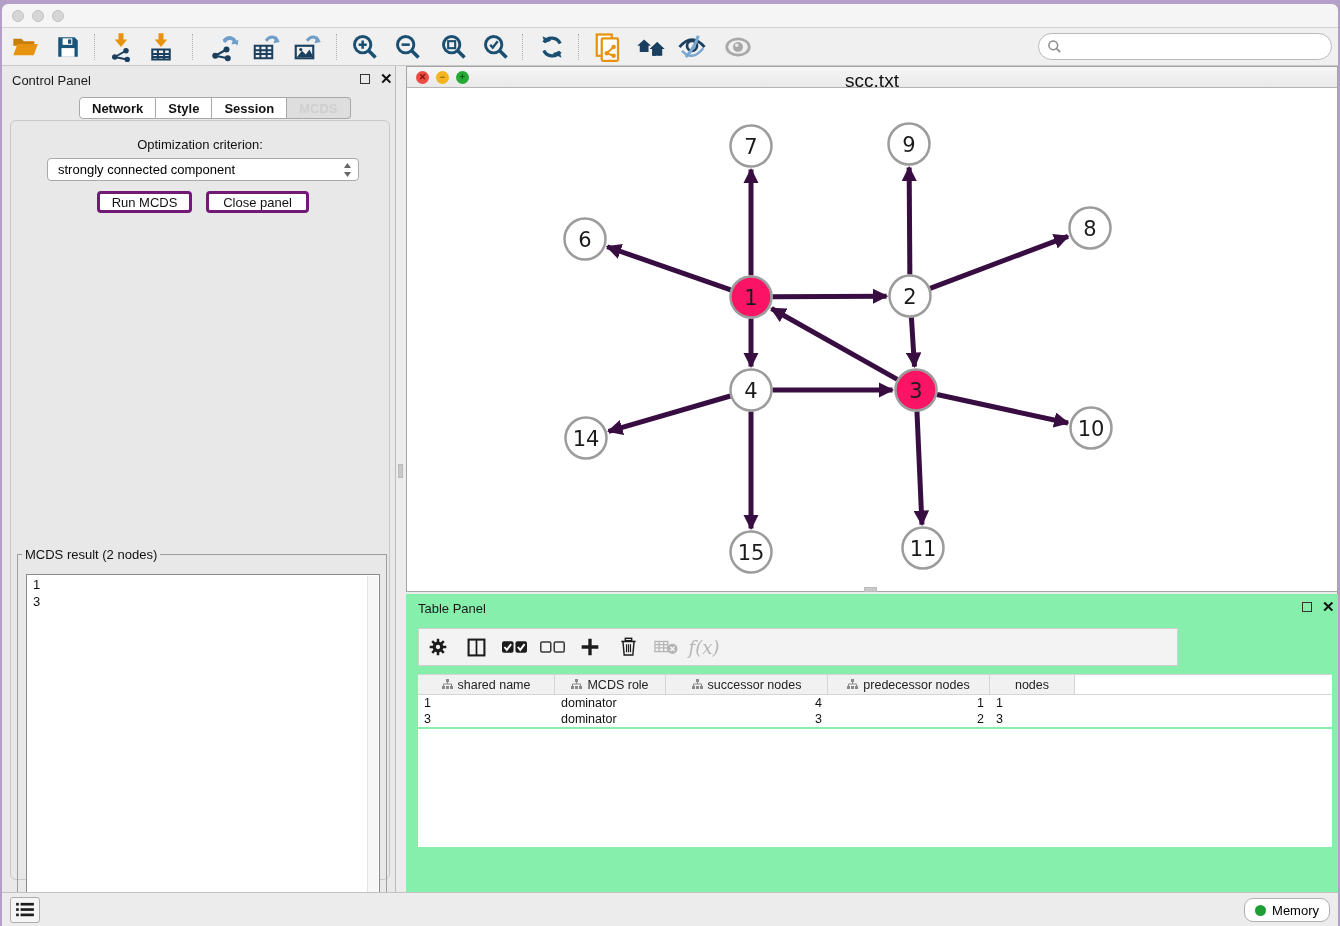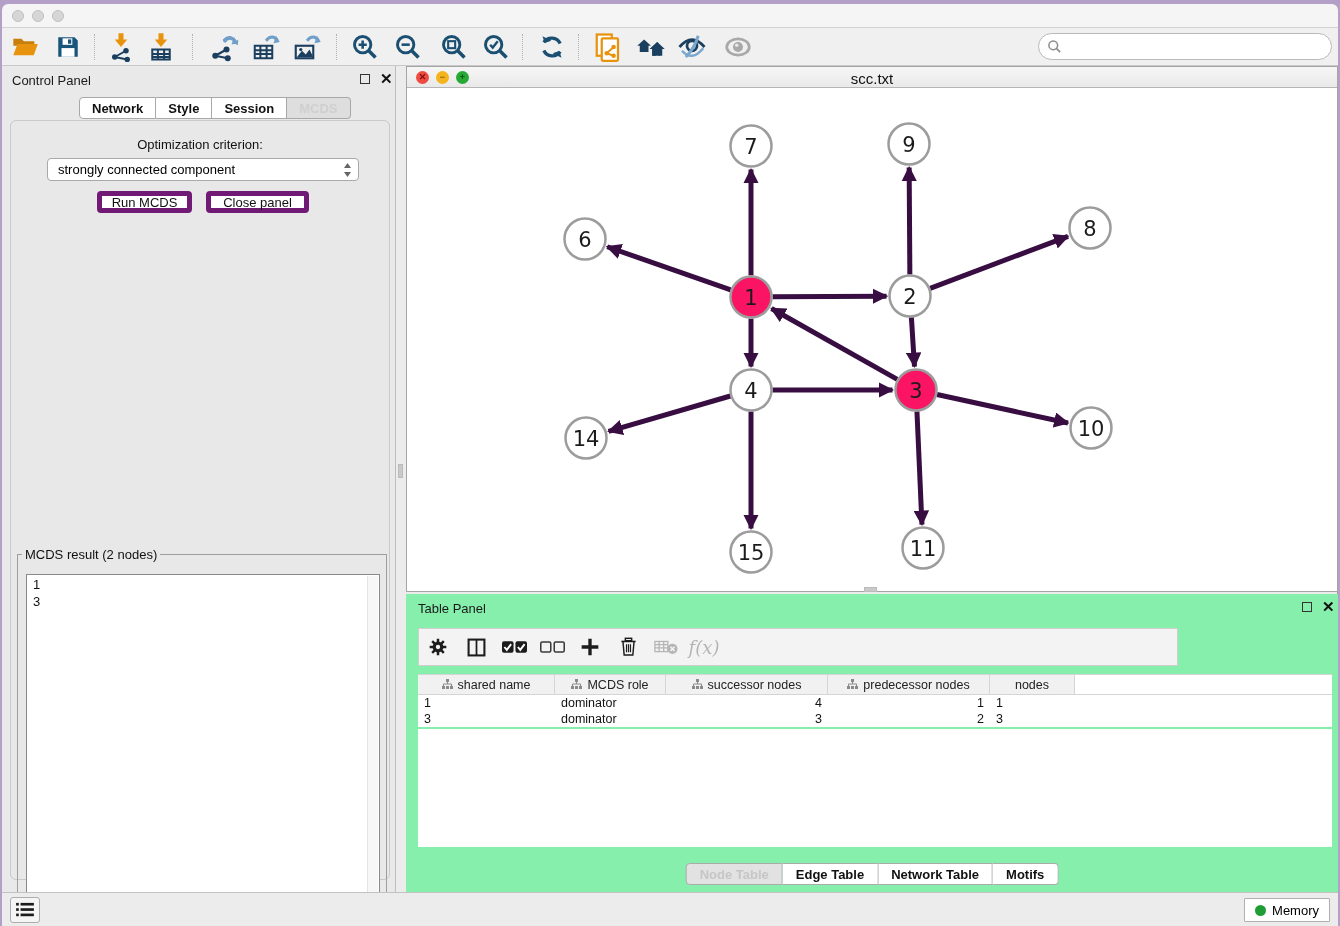--- a/index.html
+++ b/index.html
@@ -32,35 +32,35 @@
   .cp-tab { font-size:13px; font-weight:bold; padding:2px 12px 0; border:1px solid #a8a8a8; border-left:none;
     background:#fff; color:#111; line-height:18px; cursor:pointer; }
   .cp-tab:first-child { border-left:1px solid #a8a8a8; border-radius:4px 0 0 4px; }
   .cp-tab:last-child { border-radius:0 4px 4px 0; }
   .cp-tab.active { background:#dedede; color:#cfcfcf; }
   .cp-body { left:8px; top:54px; width:380px; height:760px; background:#e8e8e8; border:1px solid #c9c9c9; border-radius:6px; }
   .opt-label { width:100%; text-align:center; top:16px; font-size:13px; color:#111; }
   .select { left:36px; top:37px; width:312px; height:23px; background:#fff; border:1px solid #a9a9a9; border-radius:4px;
     font-size:13px; display:flex; align-items:center; padding:0 6px 0 10px; cursor:pointer; }
   .select .sel-text { flex:1; }
-  .btn { height:22px; background:#fff; border:5px solid #701a75; border-radius:4px; font-size:13px;
+  .btn { height:22px; background:#fff; border:3px solid #701a75; border-radius:4px; font-size:13px;
     display:flex; align-items:center; justify-content:center; cursor:pointer; color:#111; }
   fieldset.result { left:6px; top:426px; width:370px; height:382px; position:absolute;
     border:1px solid #9e9e9e; padding:0; }
   fieldset.result legend { font-size:13px; margin-left:4px; padding:0 3px; color:#111; }
   .result-box { left:8px; top:12px; width:354px; height:352px; background:#fff; border:1px solid #8a8a8a;
     font-size:13px; color:#111; padding:1px 0 0 6px; line-height:17px; }
   .result-scroll { right:1px; top:1px; width:11px; height:350px; background:#f7f7f7; border-left:1px solid #e4e4e4; }
 
   
   .net-window { left:406px; top:66px; width:932px; height:526px; border:1px solid #a5a5a5; background:#fff; }
   .net-titlebar { left:0; top:0; width:930px; height:21px; background:linear-gradient(#f6f6f6,#e9e9e9); border-bottom:1px solid #b5b5b5; }
   .net-traffic { width:13px; height:13px; border-radius:50%; top:4px; display:flex; align-items:center; justify-content:center;
     font-size:9px; font-weight:bold; line-height:13px; cursor:pointer; }
-  .net-title { width:100%; text-align:center; top:3px; font-size:15px; color:#111; }
+  .net-title { width:100%; text-align:center; top:3px; font-size:19px; color:#111; }
   .net-canvas { left:0; top:21px; width:930px; height:503px; background:#fff; }
 
   
   .table-panel { left:406px; top:594px; width:932px; height:298px; background:#86efac; }
   .tp-toolbar { left:12px; top:34px; width:760px; height:38px; background:#f3f3f3; border:1px solid #cfcfcf; display:flex; align-items:center; }
   .tp-icon { width:38px; height:32px; display:flex; align-items:center; justify-content:center; cursor:pointer; }
   .fx { font-family:"DejaVu Serif", serif; font-style:italic; font-size:18px; color:#b5b5b5; }
   .tbl { left:12px; top:80px; width:914px; background:#fff; }
   .tbl-head { display:flex; height:21px; background:#f1f1f1; border-top:1px solid #d5d5d5; border-bottom:1px solid #d5d5d5; }
   .th { display:flex; align-items:center; justify-content:center; gap:5px; font-size:12.5px; color:#222;
@@ -75,21 +75,21 @@
   .tp-tab { font-size:13px; font-weight:bold; padding:2px 13px 0; border:1px solid #ababab; border-left:none;
     background:#fff; color:#111; line-height:18px; cursor:pointer; }
   .tp-tab:first-child { border-left:1px solid #ababab; border-radius:4px 0 0 4px; }
   .tp-tab:last-child { border-radius:0 4px 4px 0; }
   .tp-tab.active { background:#e2e2e2; color:#c6c6c6; }
 
   
   .status-bar { left:2px; top:892px; width:1336px; height:34px; background:#ececec; border-top:1px solid #c2c2c2; }
   .list-btn { left:8px; top:4px; width:30px; height:26px; background:#f5f5f5; border:1px solid #adadad; border-radius:3px;
     display:flex; align-items:center; justify-content:center; cursor:pointer; }
-  .memory-btn { right:8px; top:5px; height:24px; background:#fff; border:1px solid #b0b0b0; border-radius:1px;
+  .memory-btn { right:8px; top:5px; height:24px; background:#fff; border:1px solid #b0b0b0; border-radius:9px;
     display:flex; align-items:center; gap:6px; padding:0 10px; font-size:13px; cursor:pointer; }
   .mem-dot { width:11px; height:11px; border-radius:50%; background:#1f9d35; }
 
   .grip { background:#c9c9c9; border:1px solid #bbb; }
 </style>
 </head>
 <body>
 
 <div class="abs app-window"></div>
 <div class="abs titlebar">
@@ -494,26 +494,20 @@
           <div class="td c0 al-l">3</div>
           <div class="td c1 al-l">dominator</div>
           <div class="td c2 al-r">3</div>
           <div class="td c3 al-r">2</div>
           <div class="td c4 al-l">3</div>
         </div>
       </div>
   </div>
   <div class="abs tbl-body-fill" style="top:135px; height:118px"></div>
 
-  <div class="abs tp-tabs" id="tp-tabs">
-      <div class="tp-tab active">Node Table</div>
-      <div class="tp-tab">Edge Table</div>
-      <div class="tp-tab">Network Table</div>
-      <div class="tp-tab">Motifs</div>
-    </div>
 </div>
 
 <div class="abs status-bar">
   <div class="abs list-btn">
     <svg width="18" height="16" viewBox="0 0 20 18">
         <g fill="#1c1c1c">
           <rect x="0" y="1" width="3" height="3"></rect>
           <rect x="5" y="1" width="15" height="3"></rect>
           <rect x="0" y="7" width="3" height="3"></rect>
           <rect x="5" y="7" width="15" height="3"></rect>

